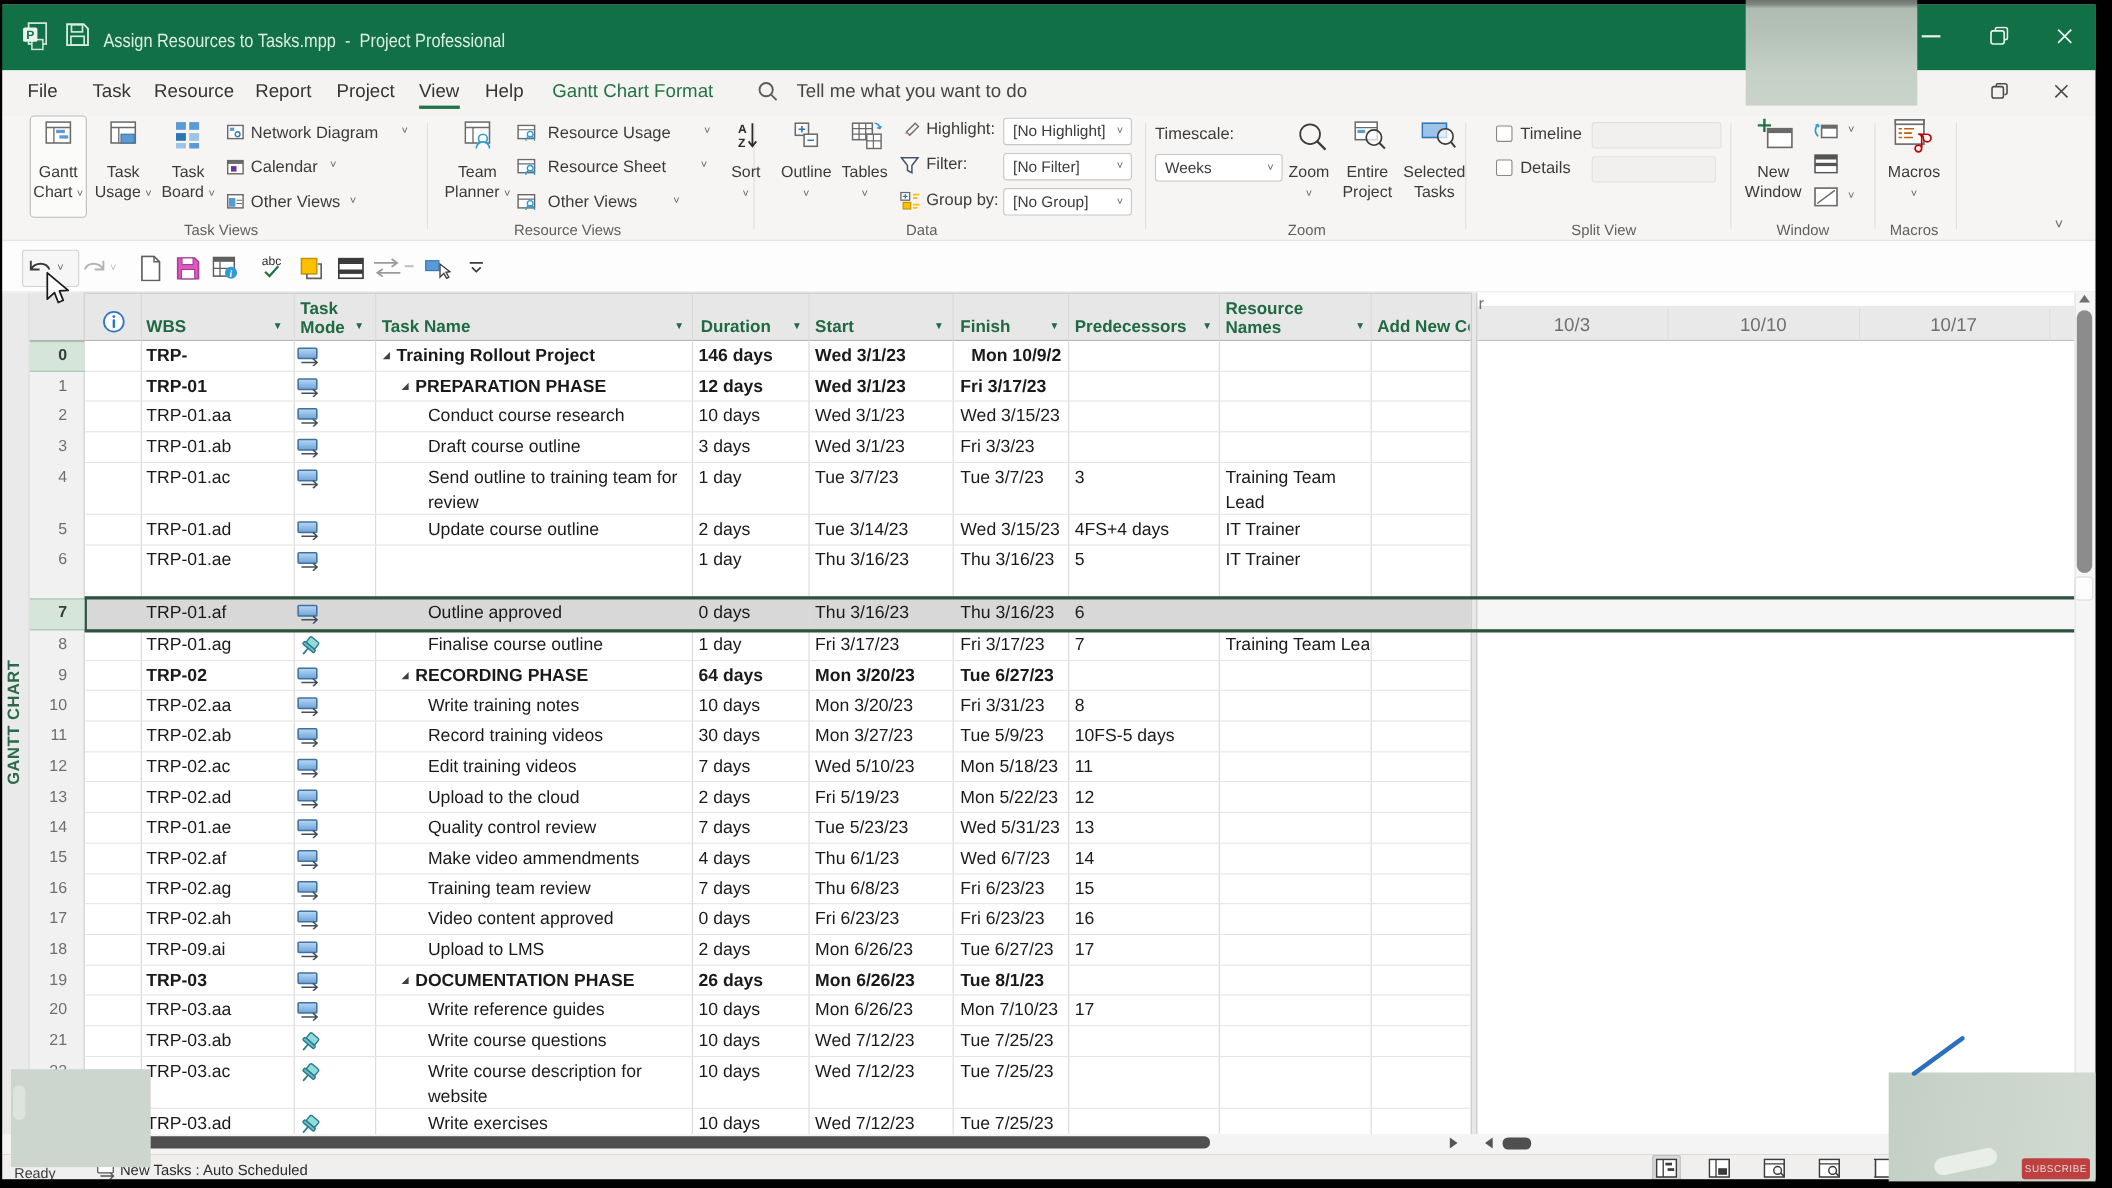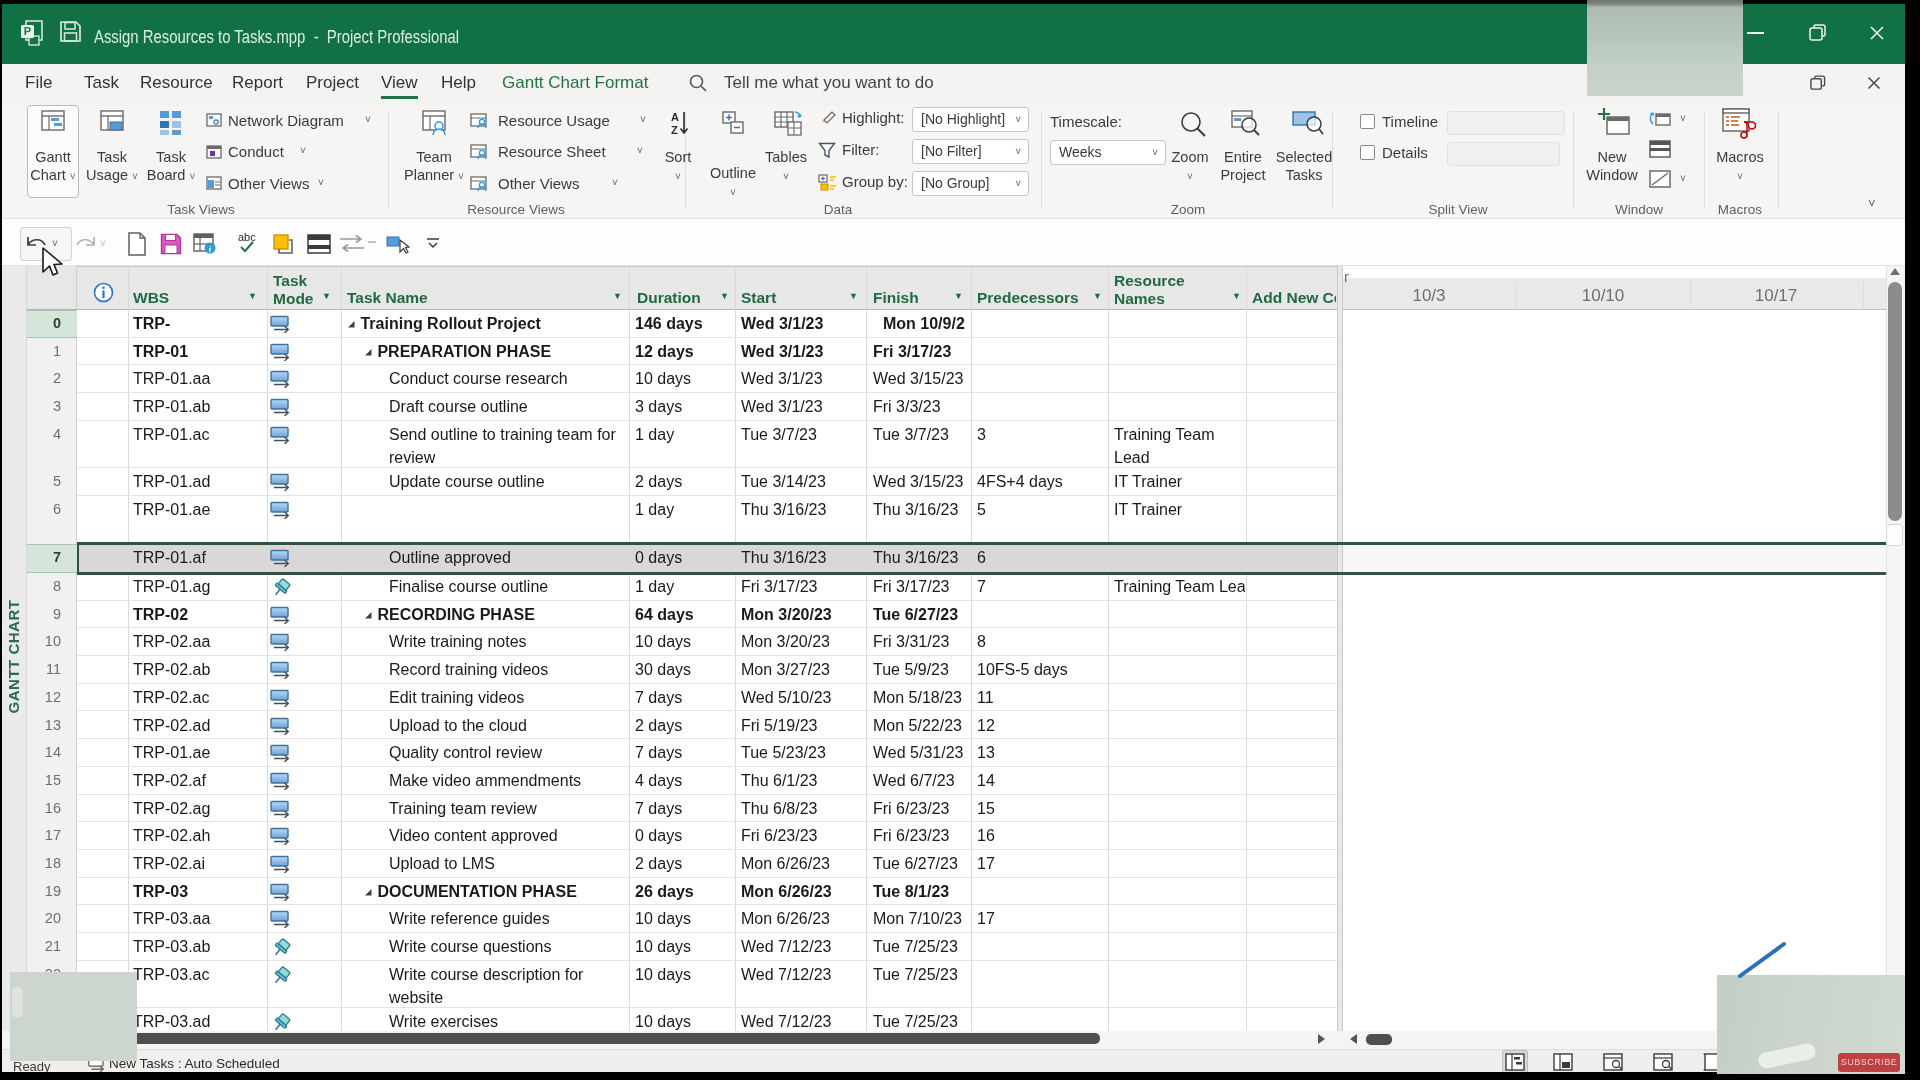--- a/index.html
+++ b/index.html
@@ -137,21 +137,21 @@
         <rect x="3" y="3" width="4" height="3" fill="#5b9bd5"></rect>
         <circle cx="10" cy="9" r="2.2" fill="none" stroke="#2e75b6" stroke-width="1.2"></circle>
       </svg></div>
 <div class="a stxt" style="left:228px;top:112px">Network Diagram</div>
 <div class="a chev" style="left:365px;top:114px">˅</div>
 <div class="a" style="left:206px;top:144px"><svg width="17" height="15" viewBox="0 0 17 15">
         <rect x="1" y="2" width="14" height="12" fill="#fff" stroke="#6a6a6a" stroke-width="1.3"></rect>
         <rect x="1" y="2" width="14" height="3" fill="#6a6a6a"></rect>
         <rect x="4" y="7" width="5" height="5" fill="#7030a0"></rect>
       </svg></div>
-<div class="a stxt" style="left:228px;top:143px">Conduct</div>
+<div class="a stxt" style="left:228px;top:143px">Calendar</div>
 <div class="a chev" style="left:300px;top:145px">˅</div>
 <div class="a" style="left:206px;top:176px"><svg width="17" height="15" viewBox="0 0 17 15">
         <rect x="1" y="1" width="14" height="12" fill="#fff" stroke="#6a6a6a" stroke-width="1.3"></rect>
         <rect x="2" y="4" width="6" height="8" fill="#5b9bd5"></rect>
         <line x1="9" y1="6" x2="14" y2="6" stroke="#6a6a6a"></line>
         <line x1="9" y1="9" x2="14" y2="9" stroke="#6a6a6a"></line>
       </svg></div>
 <div class="a stxt" style="left:228px;top:175px">Other Views</div>
 <div class="a chev" style="left:318px;top:177px">˅</div>
 <div class="a" style="left:422px;top:110px"><svg width="26" height="26" viewBox="0 0 26 26">
@@ -191,21 +191,21 @@
         <text x="5" y="24" font-size="11" font-weight="bold" fill="#2b2b2b" font-family="Liberation Sans">Z</text>
         <path d="M18 2 V22 M14.5 18.5 L18 23 L21.5 18.5" fill="none" stroke="#2b2b2b" stroke-width="1.6"></path>
       </svg></div>
 <div class="a btxt" style="left:678px;top:148px">Sort<br><span class="chev">˅</span></div>
 <div class="a" style="left:721px;top:110px"><svg width="26" height="26" viewBox="0 0 26 26">
         <rect x="2" y="2" width="12" height="11" fill="#fff" stroke="#6a6a6a" stroke-width="1.4"></rect>
         <path d="M5 7.5 H11 M8 4.5 V10.5" stroke="#2e75b6" stroke-width="1.5"></path>
         <rect x="10" y="12" width="12" height="11" fill="#fff" stroke="#6a6a6a" stroke-width="1.4"></rect>
         <path d="M13 17.5 H19" stroke="#2e75b6" stroke-width="1.5"></path>
       </svg></div>
-<div class="a btxt" style="left:733px;top:164px">Outline<br><span class="chev">˅</span></div>
+<div class="a btxt" style="left:733px;top:148px">Outline<br><span class="chev">˅</span></div>
 <div class="a" style="left:774px;top:110px"><svg width="28" height="28" viewBox="0 0 28 28">
         <rect x="1" y="2" width="18" height="15" fill="#fff" stroke="#6a6a6a" stroke-width="1.4"></rect>
         <path d="M1 7 H19 M1 12 H19 M7 2 V17 M13 2 V17" stroke="#6a6a6a" stroke-width="1.2"></path>
         <path d="M21 2 a5 5 0 0 1 5 5 M26 7 l-2.5 -1 M26 7 l1 -2.5" fill="none" stroke="#2e9bd6" stroke-width="1.5"></path>
         <rect x="14" y="12" width="13" height="13" fill="#fff" stroke="#6a6a6a" stroke-width="1.3"></rect>
         <path d="M14 18 H27 M20 12 V25" stroke="#6a6a6a" stroke-width="1.1"></path>
       </svg></div>
 <div class="a btxt" style="left:786px;top:148px">Tables<br><span class="chev">˅</span></div>
 <div class="a" style="left:818px;top:110px"><svg width="20" height="16" viewBox="0 0 20 16">
         <path d="M6 10 L14 2 L17 5 L9 13 Z" fill="#f2f2f2" stroke="#6a6a6a" stroke-width="1.2"></path>
@@ -657,21 +657,21 @@
         </svg>
       </span>
 <span class="cell" style="left:312px">Video content approved</span>
 <span class="cell" style="left:558px">0 days</span>
 <span class="cell" style="left:664px">Fri 6/23/23</span>
 <span class="cell" style="left:796px;width:96px;overflow:hidden">Fri 6/23/23</span>
 <span class="cell" style="left:900px">16</span>
 </div>
 <div class="a num" style="left:28px;top:822.3px">17</div>
 <div class="a row" style="top:850.0px;height:27.7px">
-<span class="cell" style="left:56px">TRP-02.ai</span>
+<span class="cell" style="left:56px">TRP-09.ai</span>
 <span class="a" style="left:193px;top:5px">
         <svg class="mico" width="24" height="18" viewBox="0 0 24 18">
           <rect x="1" y="1.5" width="17" height="9.5" rx="1" fill="url(#gb)" stroke="#41719c" stroke-width="1.4"></rect>
           <path d="M4 14.5 H18 M14.5 11 L18.3 14.5 L14.5 18" fill="none" stroke="#444f5a" stroke-width="1.4"></path>
         </svg>
       </span>
 <span class="cell" style="left:312px">Upload to LMS</span>
 <span class="cell" style="left:558px">2 days</span>
 <span class="cell" style="left:664px">Mon 6/26/23</span>
 <span class="cell" style="left:796px;width:96px;overflow:hidden">Tue 6/27/23</span>

